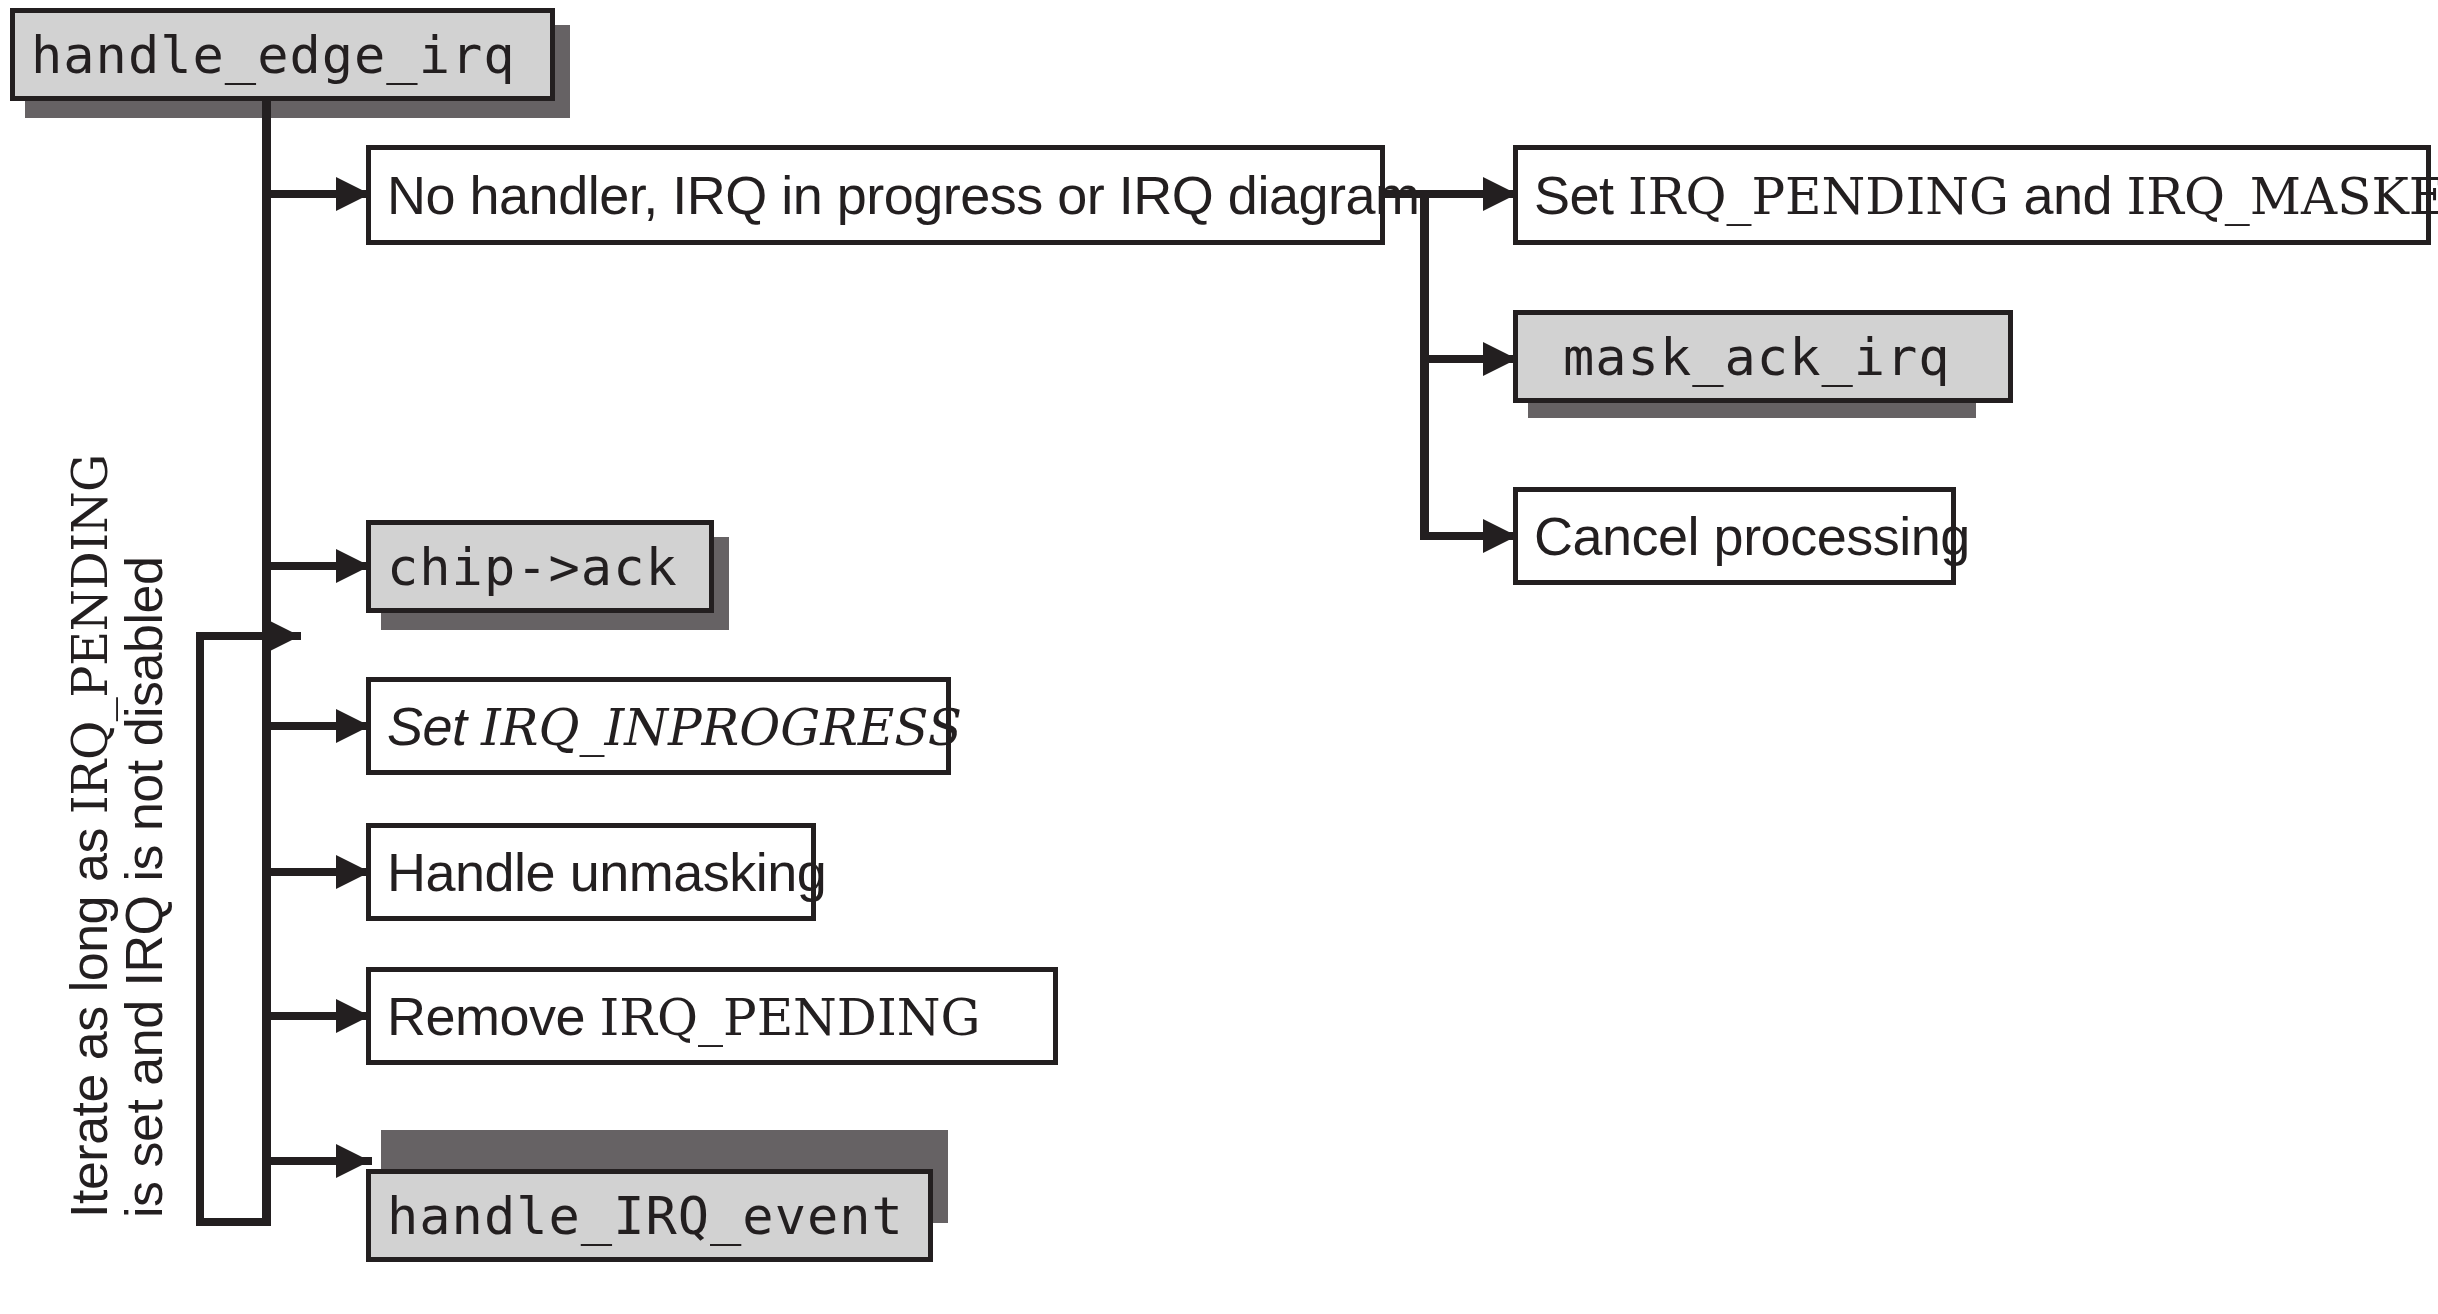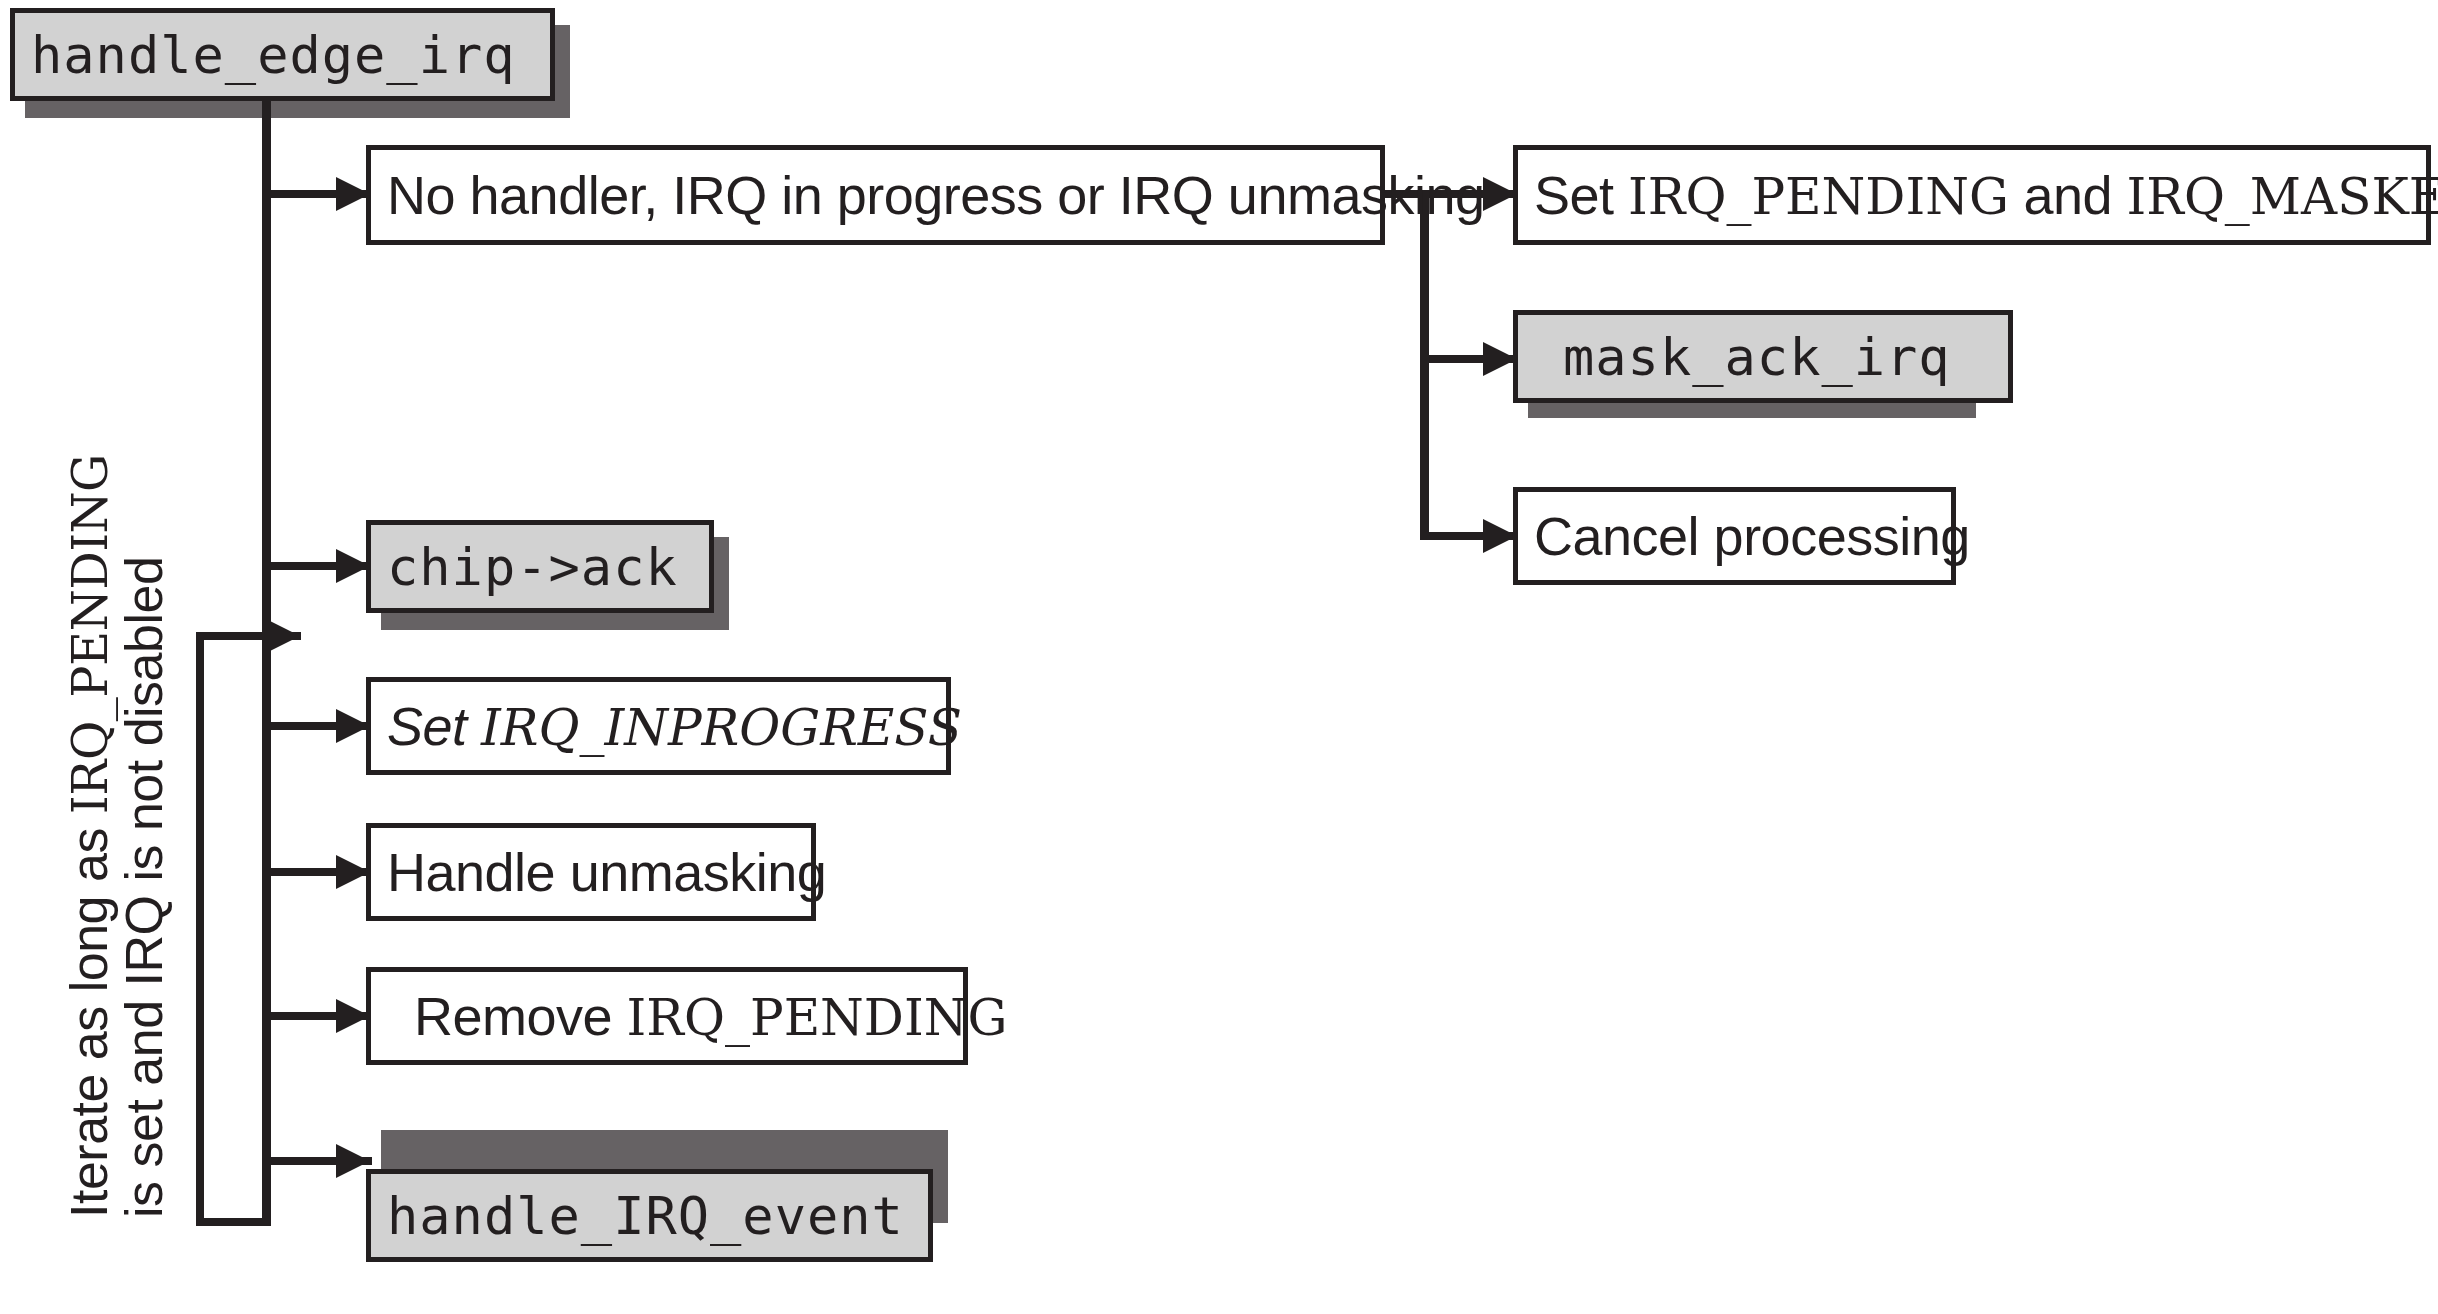--- a/index.html
+++ b/index.html
@@ -120,21 +120,21 @@
   <div class="ln" style="left:262px; top:100px; width:9px; height:1126px;"></div>
 
   <div class="shadow" style="left:25px; top:25px; width:545px; height:93px;"></div>
   <div class="box shaded" style="left:10px; top:8px; width:545px; height:93px;">
     <span class="txt codebox">handle_edge_irq</span>
   </div>
 
   <div class="ln" style="left:262px; top:190px; width:110px; height:8px;"></div>
   <div class="arrow" style="left:336px; top:177px;"></div>
   <div class="box" style="left:366px; top:145px; width:1019px; height:100px;">
-    <span class="txt sans">No handler, IRQ in progress or IRQ unmasking</span>
+    <span class="txt sans">No handler, IRQ in progress or IRQ diagram</span>
   </div>
 
   <div class="ln" style="left:1385px; top:190px; width:100px; height:8px;"></div>
   <div class="ln" style="left:1420px; top:190px; width:9px; height:350px;"></div>
 
   <div class="ln" style="left:1420px; top:190px; width:100px; height:8px;"></div>
   <div class="arrow" style="left:1483px; top:177px;"></div>
   <div class="box" style="left:1513px; top:145px; width:918px; height:100px;">
     <span class="txt">
       <span class="sans">Set </span><span class="mono">IRQ_PENDING</span><span class="sans"> and </span><span class="mono">IRQ_MASKED</span>
@@ -170,21 +170,21 @@
   </div>
 
   <div class="ln" style="left:262px; top:868px; width:110px; height:8px;"></div>
   <div class="arrow" style="left:336px; top:855px;"></div>
   <div class="box" style="left:366px; top:823px; width:450px; height:98px;">
     <span class="txt sans">Handle unmasking</span>
   </div>
 
   <div class="ln" style="left:262px; top:1012px; width:110px; height:8px;"></div>
   <div class="arrow" style="left:336px; top:999px;"></div>
-  <div class="box" style="left:366px; top:967px; width:602px; height:98px;padding-left:27px;">
+  <div class="box" style="left:366px; top:967px; width:692px; height:98px;">
     <span class="txt">
       <span class="sans">Remove </span><span class="mono">IRQ_PENDING</span>
     </span>
   </div>
 
   <div class="ln" style="left:262px; top:1157px; width:110px; height:8px;"></div>
   <div class="arrow" style="left:336px; top:1144px;"></div>
   <div class="shadow" style="left:381px; top:1130px; width:567px; height:93px;"></div>
   <div class="box shaded" style="left:366px; top:1169px; width:567px; height:93px;">
     <span class="txt codebox">handle_IRQ_event</span>

